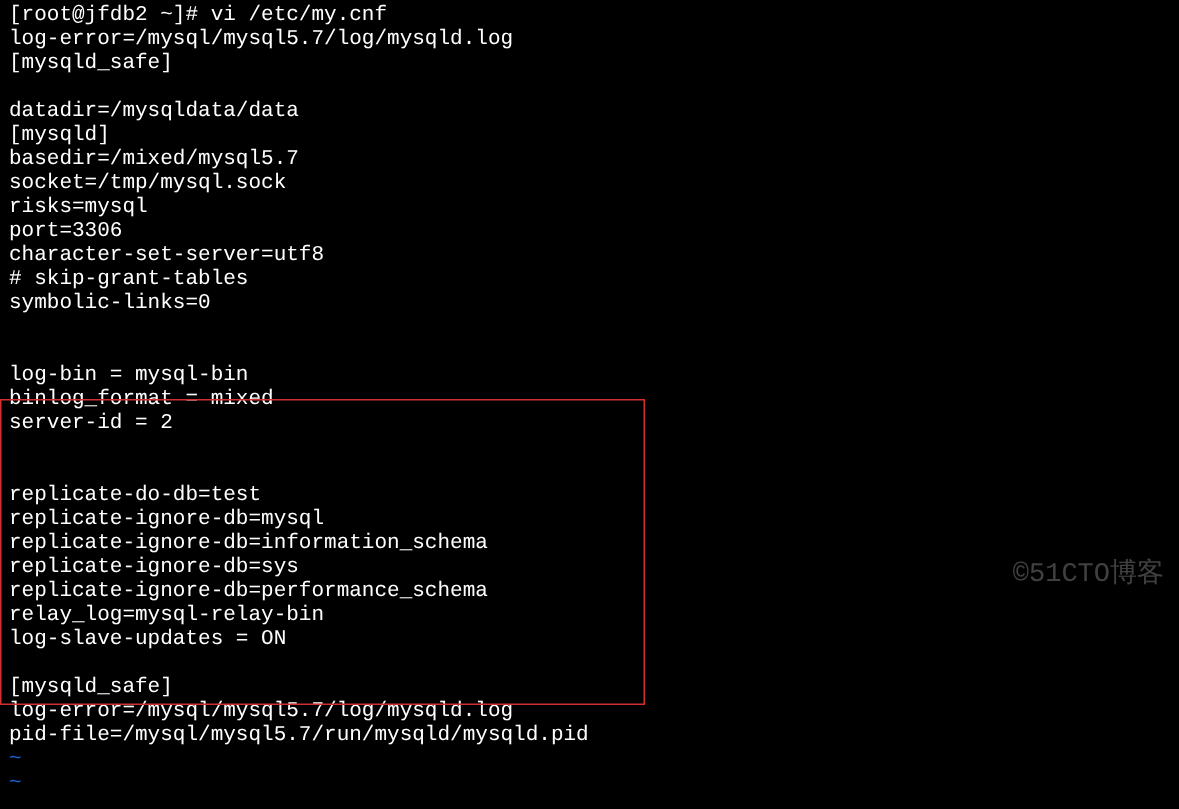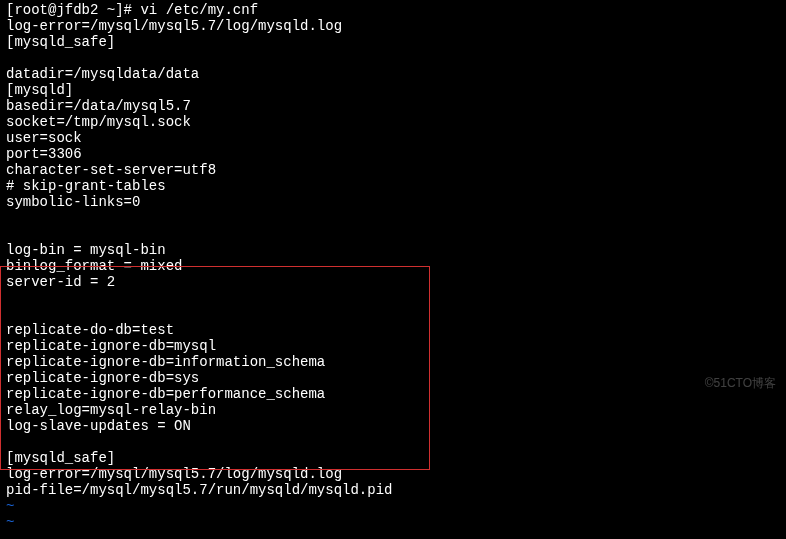--- a/index.html
+++ b/index.html
@@ -40,40 +40,40 @@
     left: 0px;
     top: 266px;
     width: 428px;
     height: 202px;
     pointer-events: none;
   }
   .watermark {
     position: absolute;
     right: 10px;
     bottom: 6px;
-    font-size: 12px;
+    font-size: 18px;
     color: rgba(255,255,255,0.25);
-    font-family: Liberation Sans, sans-serif;
+    font-family: Liberation Mono, monospace;
   }
 </style>
 </head>
 <body>
 
 <div class="terminal">
 
   <div class="line">[root@jfdb2 ~]# vi /etc/my.cnf</div>
 
   <div class="line">log-error=/mysql/mysql5.7/log/mysqld.log</div>
   <div class="line">[mysqld_safe]</div>
   <div class="line empty"></div>
   <div class="line">datadir=/mysqldata/data</div>
   <div class="line">[mysqld]</div>
-  <div class="line">basedir=/data/mysql5.7</div>
+  <div class="line">basedir=/mixed/mysql5.7</div>
   <div class="line">socket=/tmp/mysql.sock</div>
-  <div class="line">user=sock</div>
+  <div class="line">risks=mysql</div>
   <div class="line">port=3306</div>
   <div class="line">character-set-server=utf8</div>
   <div class="line"># skip-grant-tables</div>
   <div class="line">symbolic-links=0</div>
   <div class="line empty"></div>
   <div class="line empty"></div>
 
   <div class="line">log-bin = mysql-bin</div>
   <div class="line">binlog_format = mixed</div>
   <div class="line">server-id = 2</div>

